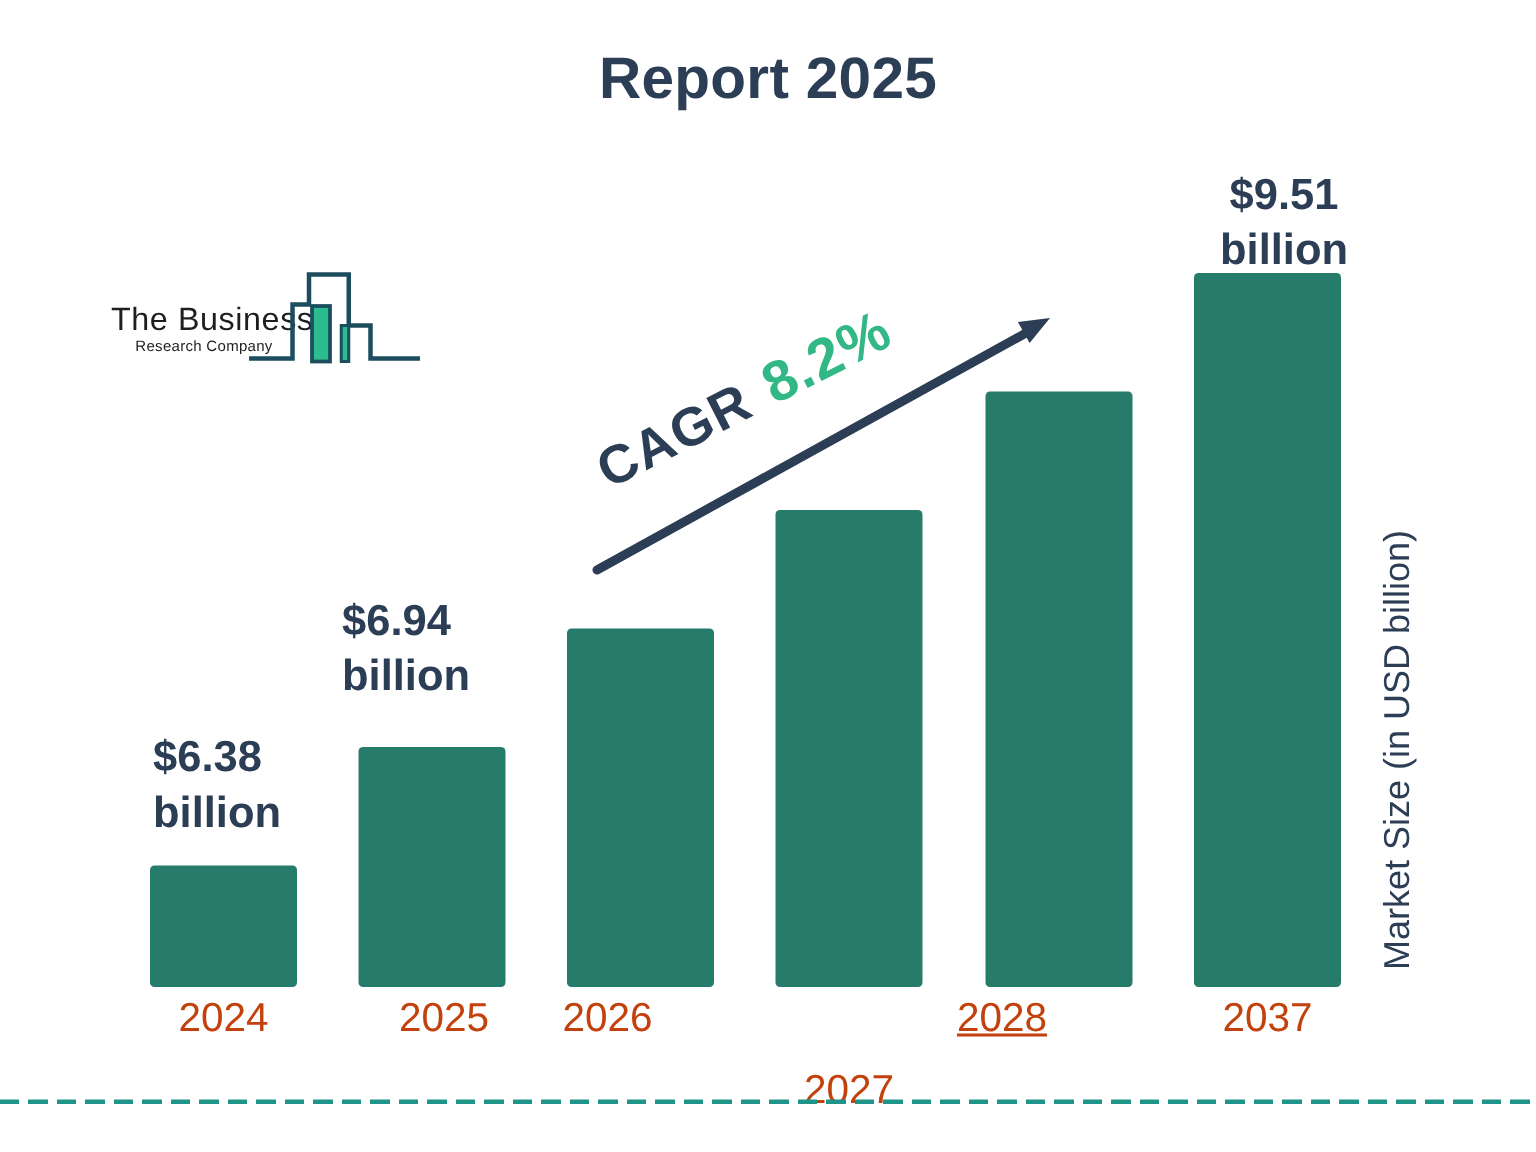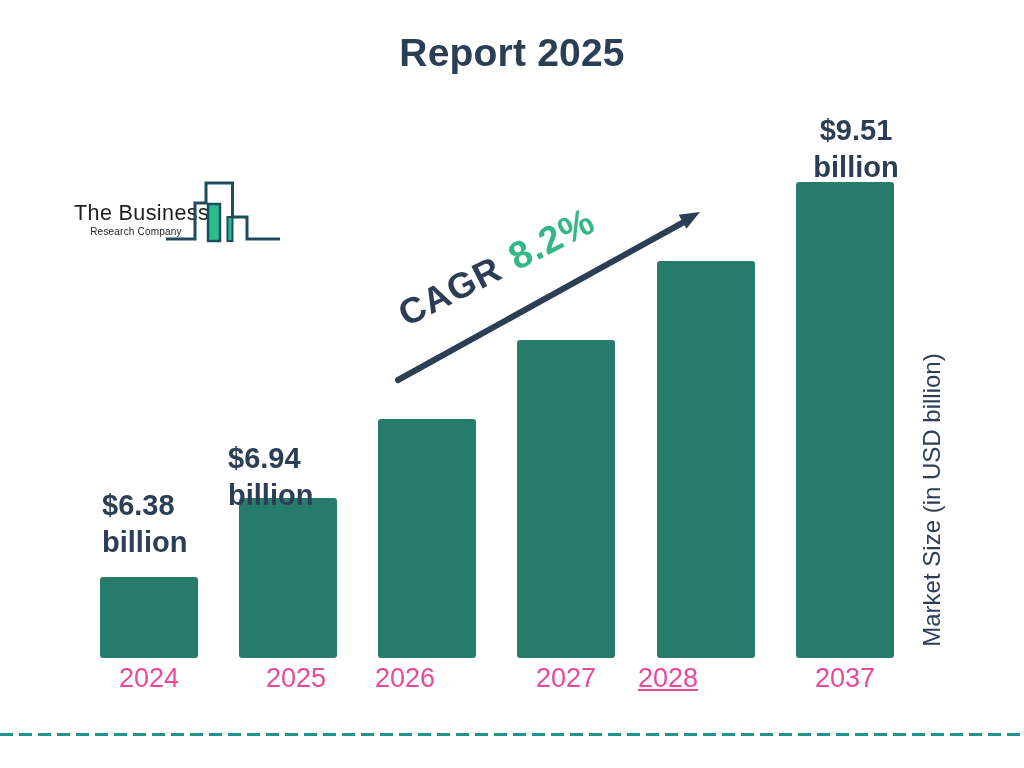--- a/index.html
+++ b/index.html
@@ -19,21 +19,21 @@
   .logo-line1{font-size:21.5px;line-height:23px;white-space:nowrap;letter-spacing:0.4px;}
   .logo-line2{font-size:10px;line-height:14px;white-space:nowrap;letter-spacing:0.2px;text-align:center;}
   .logo-icon{position:absolute;left:165px;top:178px;}
   
   #chart{position:absolute;inset:0;}
   .bar{
     position:absolute;border-radius:3px;background:var(--bar);
   }
   .year{
     position:absolute;top:663px;transform:translateX(-50%);
-    font-size:27px;color:#ec4899;
+    font-size:27px;color:#c2410c;
   }
   .vlabel{
     position:absolute;font-size:29px;font-weight:700;line-height:37px;color:var(--navy);
   }
   .ylabel{
     position:absolute;left:767px;top:486px;width:330px;text-align:center;
     transform:rotate(-90deg);font-size:24px;color:var(--navy);
   }
   .cagr{
     position:absolute;left:411px;top:292px;height:44px;white-space:nowrap;
@@ -68,30 +68,30 @@
   </svg>
 
   <div id="chart">
       <div class="bar" style="left: 100px; width: 98px; height: 81px; top: 577px;"></div>
       <div class="year" style="left: 149px;">2024</div>
       <div class="bar" style="left: 239px; width: 98px; height: 160px; top: 498px;"></div>
       <div class="year" style="left: 296px;">2025</div>
       <div class="bar" style="left: 378px; width: 98px; height: 239px; top: 419px;"></div>
       <div class="year" style="left: 405px;">2026</div>
       <div class="bar" style="left: 517px; width: 98px; height: 318px; top: 340px;"></div>
-      <div class="year" style="left: 566px;">2027</div>
+      <div class="year" style="left: 566px; margin-top: 48px;">2027</div>
       <div class="bar" style="left: 657px; width: 98px; height: 397px; top: 261px;"></div>
       <div class="year" style="left: 668px; text-decoration: underline;">2028</div>
       <div class="bar" style="left: 796px; width: 98px; height: 476px; top: 182px;"></div>
       <div class="year" style="left: 845px;">2037</div>
       <div class="vlabel" style="left: 102px; top: 487px; width: 120px; text-align: left;">
         <div>$6.38</div>
         <div>billion</div>
       </div>
-      <div class="vlabel" style="left: 228px; top: 396px; width: 120px; text-align: left; margin-top: 44px;">
+      <div class="vlabel" style="left: 228px; top: 396px; width: 120px; text-align: left;">
         <div>$6.94</div>
         <div>billion</div>
       </div>
       <div class="vlabel" style="left: 806px; top: 112px; width: 100px; text-align: center;">
         <div>$9.51</div>
         <div>billion</div>
       </div>
     </div>
 
   <svg class="arrow-svg" width="335" height="195" viewBox="0 0 335 195">

